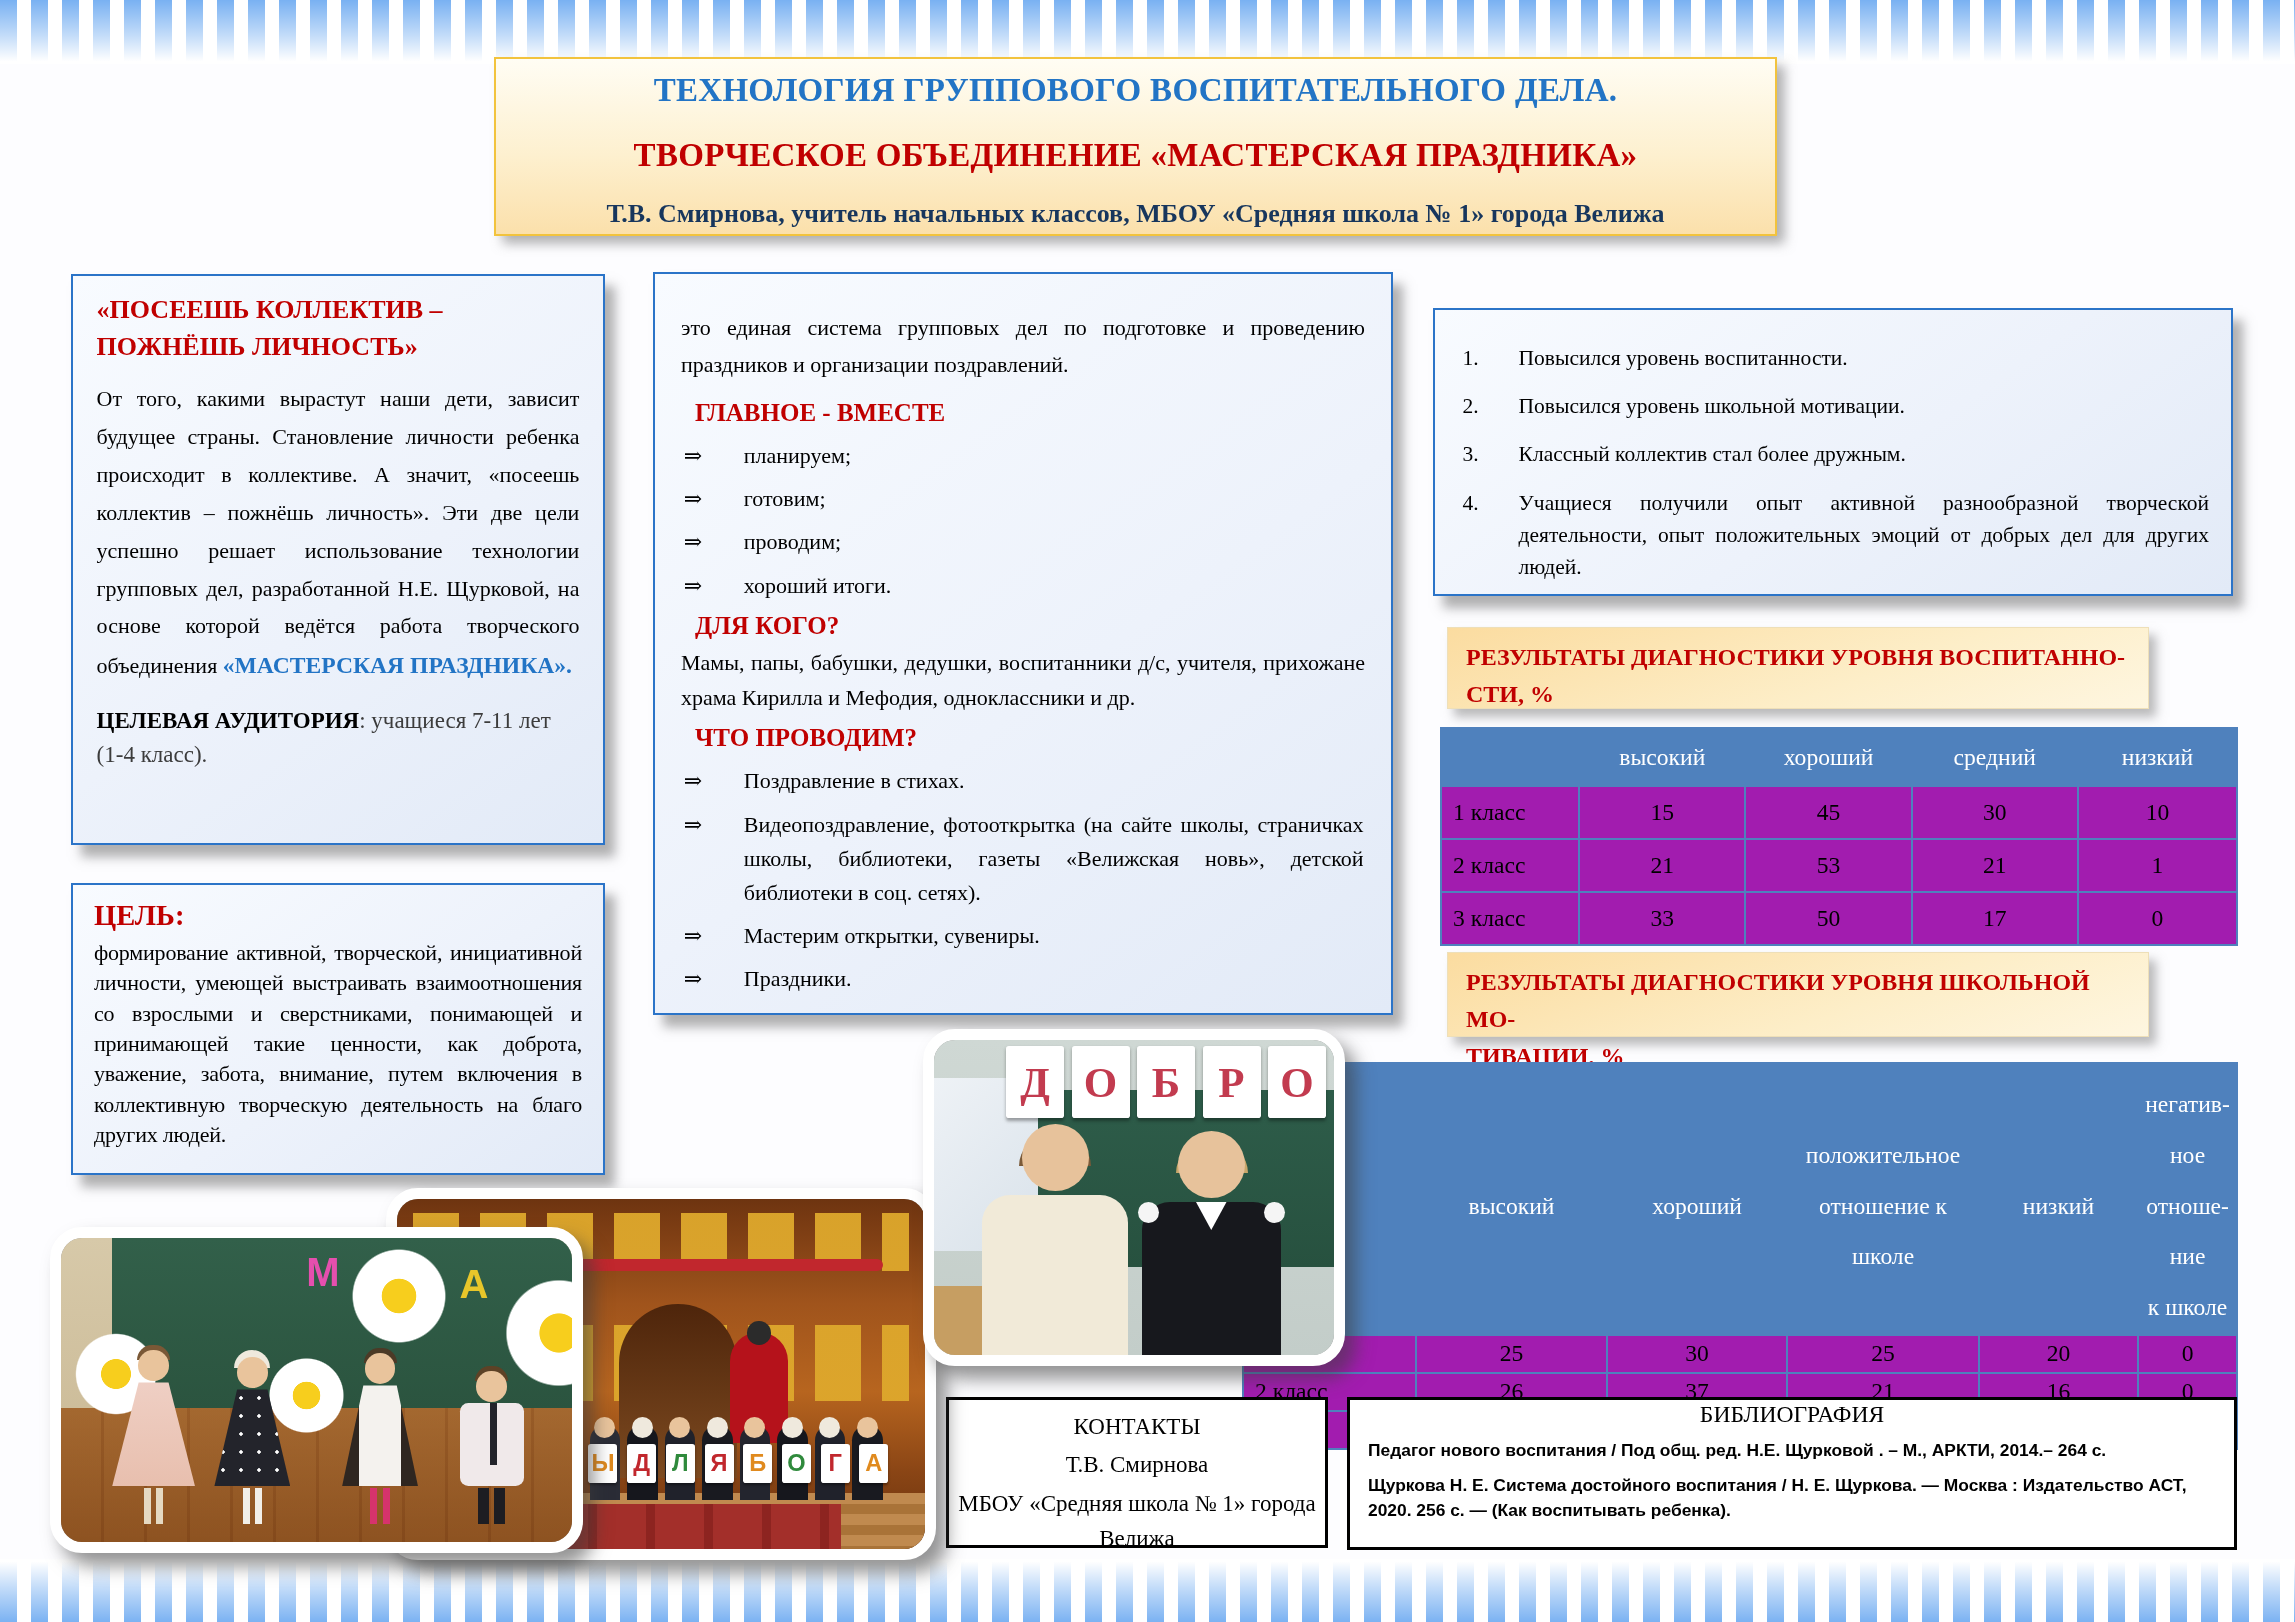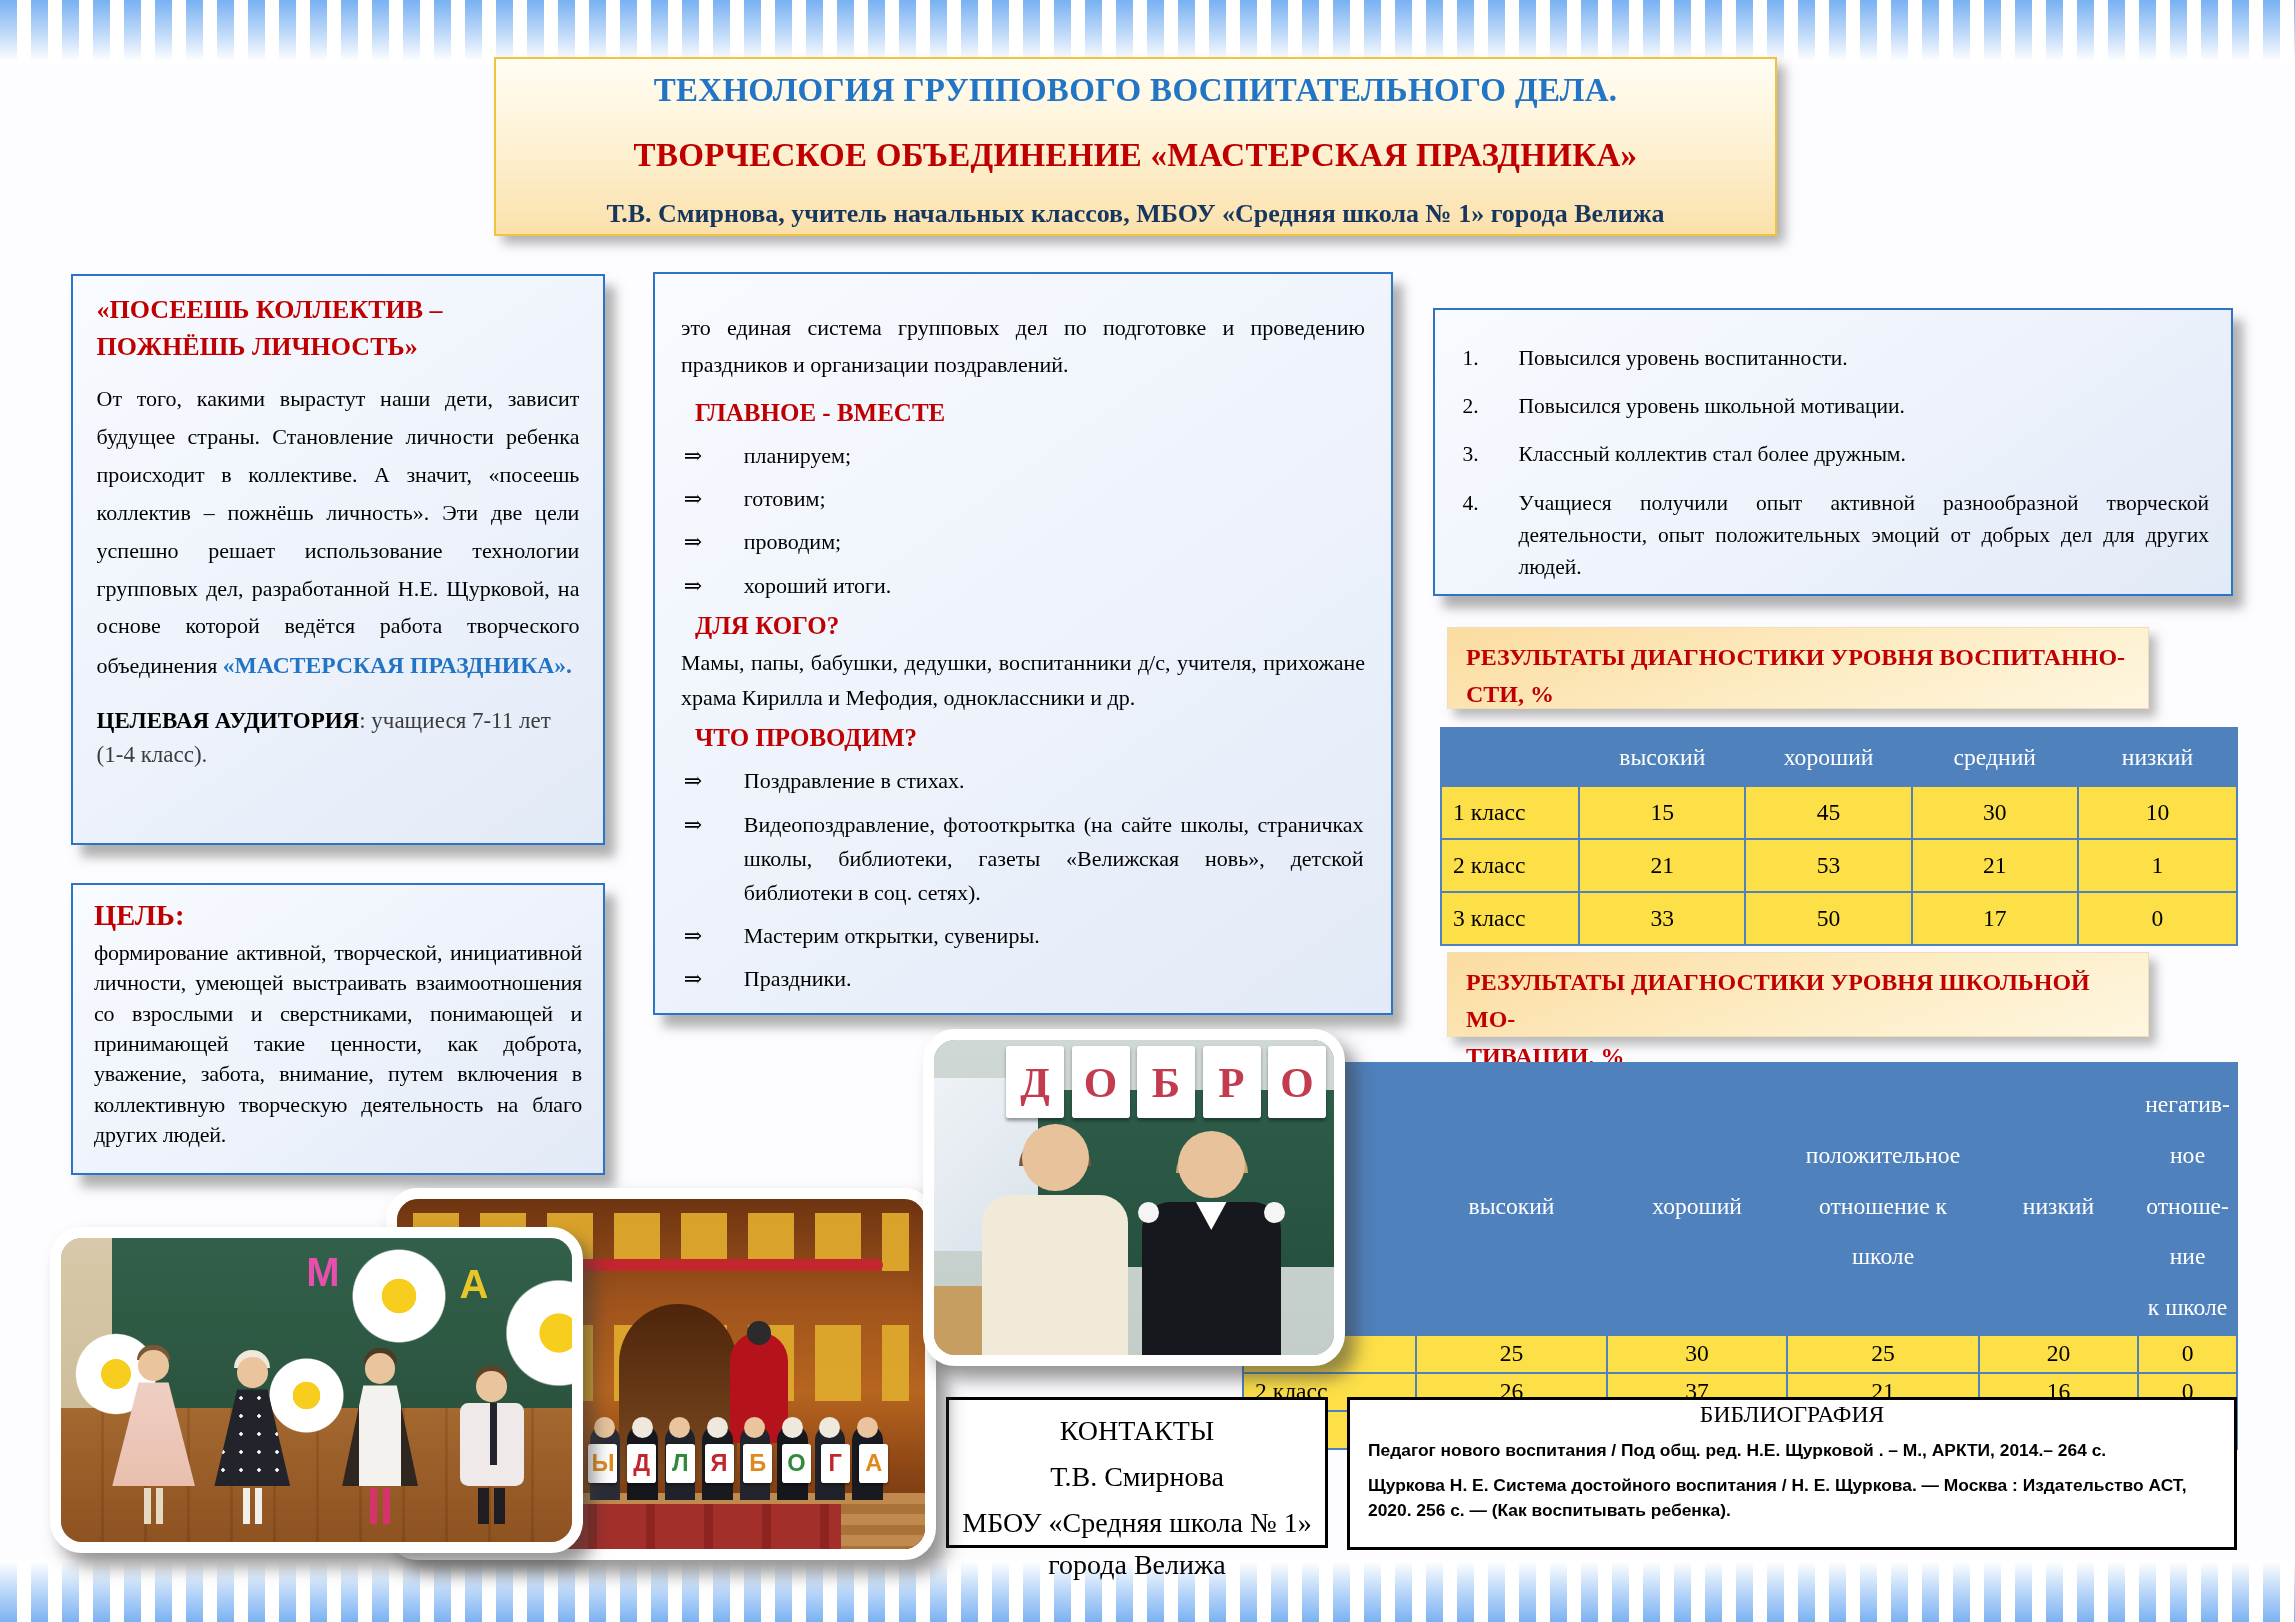--- a/index.html
+++ b/index.html
@@ -69,21 +69,21 @@
          background:linear-gradient(160deg,#fbdca0 0%,#fdeec8 60%,#fef6e0 100%);
          border:0.7px solid #eedfb8;box-shadow:7px 8.3px 9.7px rgba(120,120,120,.5);
          color:#c00000;font-weight:bold;font-size:24px;line-height:1.55;white-space:pre-line;}
   .peach1{left:1447px;top:627px;width:702px;height:82px;}
   .peach2{left:1447px;top:952px;width:702px;height:85px;}
 
   
   table.diag{position:absolute;border-collapse:collapse;background:#fff;}
   table.diag th{background:#4f81bd;color:#fff;font-weight:normal;border:2.1px solid #4f81bd;
                 font-size:23.6px;vertical-align:middle;}
-  table.diag td{border:2.1px solid #4f81bd;background:#fde047;font-size:23.6px;text-align:center;vertical-align:middle;}
+  table.diag td{border:2.1px solid #4f81bd;background:#a21caf;font-size:23.6px;text-align:center;vertical-align:middle;}
   table.diag td.lbl{text-align:left;padding-left:11px;}
   .t1{left:1440px;top:727px;width:798px;}
   .t1 th{height:54px;}
   .t1 td{height:49px;}
   .t2{left:1242px;top:1062px;width:996px;}
   .t2 th{height:192px;vertical-align:top;padding-top:15.3px;font-size:21.5px;line-height:2.15;white-space:pre-line;}
   .t2 td{height:34px;font-size:22px;}
 
   
   .photo{position:absolute;box-sizing:border-box;border:11px solid #ffffff;border-radius:32px;
@@ -135,21 +135,21 @@
            font-size:43px;font-weight:bold;color:#c23b4f;box-shadow:0 2.1px 3.5px rgba(0,0,0,.35);}
   .girl{bottom:0;}
   .girl .g-head{width:67px;height:67px;border-radius:50%;background:#e7c29b;margin:0 auto;}
   .girl .g-hair{width:72px;height:30.5px;border-radius:36px 36px 0 0;margin:0 auto -42px;}
   .girl .g-body{margin:4.2px auto 0;border-radius:28px 28px 0 0;}
   .bow{width:21px;height:21px;border-radius:50%;background:#f5f5f5;position:absolute;}
 
   
   .plainbox{position:absolute;box-sizing:border-box;background:#fff;border:3.5px solid #000;}
   .contacts{left:946px;top:1397px;width:382px;height:151px;text-align:center;padding-top:9.7px;}
-  .contacts .line{font-size:28px;line-height:1.5;}
+  .contacts .line{font-size:23px;line-height:1.5;}
   .contacts .line+.line{margin-top:4.2px;}
   .biblio{left:1347px;top:1397px;width:890px;height:153px;padding:1px 18px;}
   .bib-title{text-align:center;font-size:23.6px;}
   .bib-entry{font-family:"Liberation Sans","DejaVu Sans",sans-serif;font-weight:bold;font-size:17.4px;
              line-height:1.4;margin-top:10.4px;}
 </style>
 </head>
 <body>
 
 <div class="poster">

